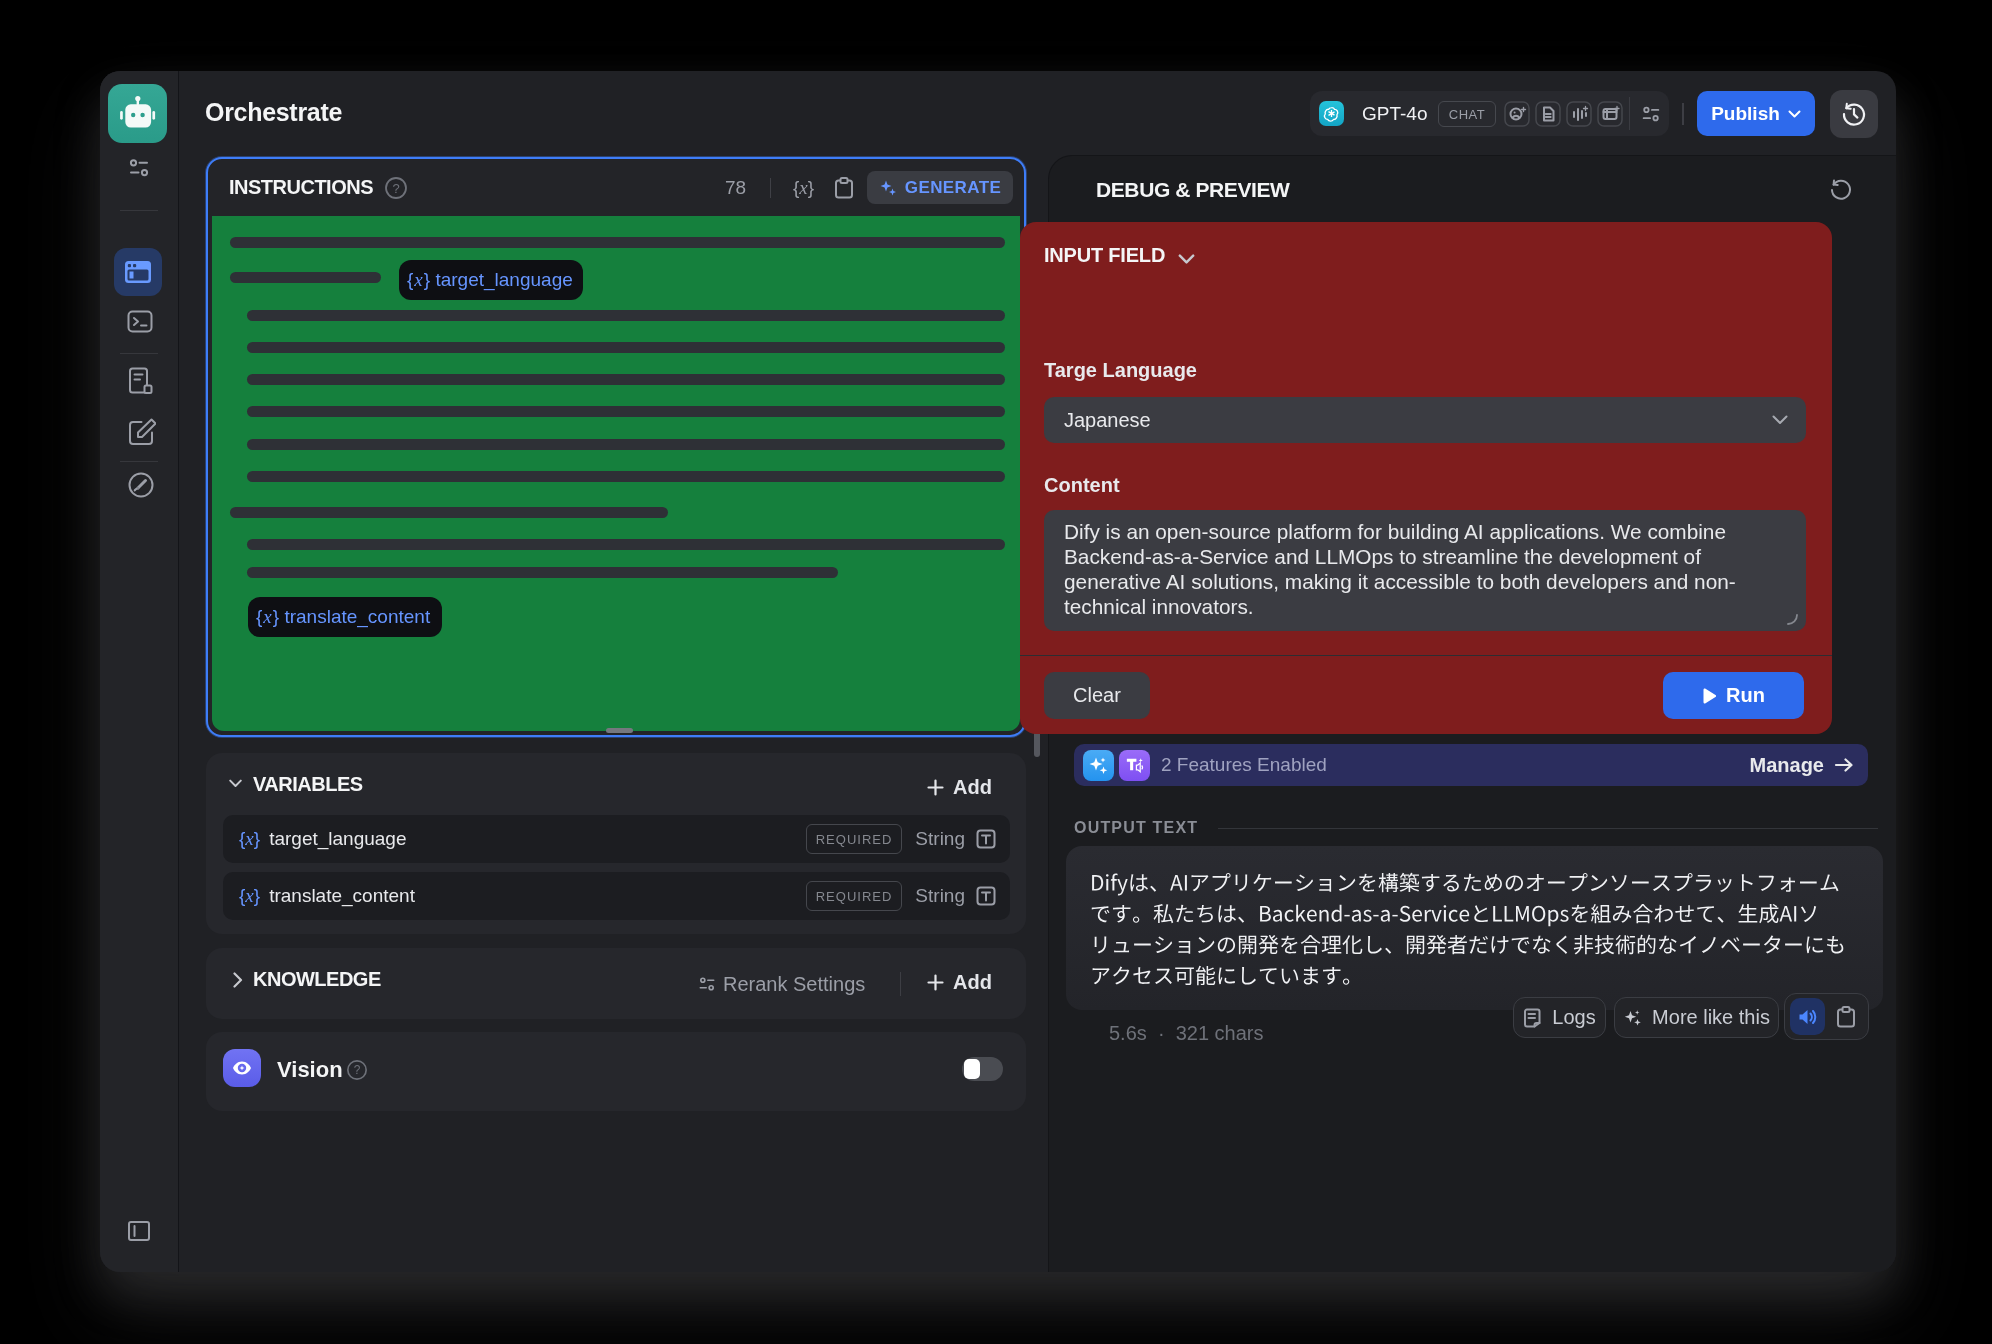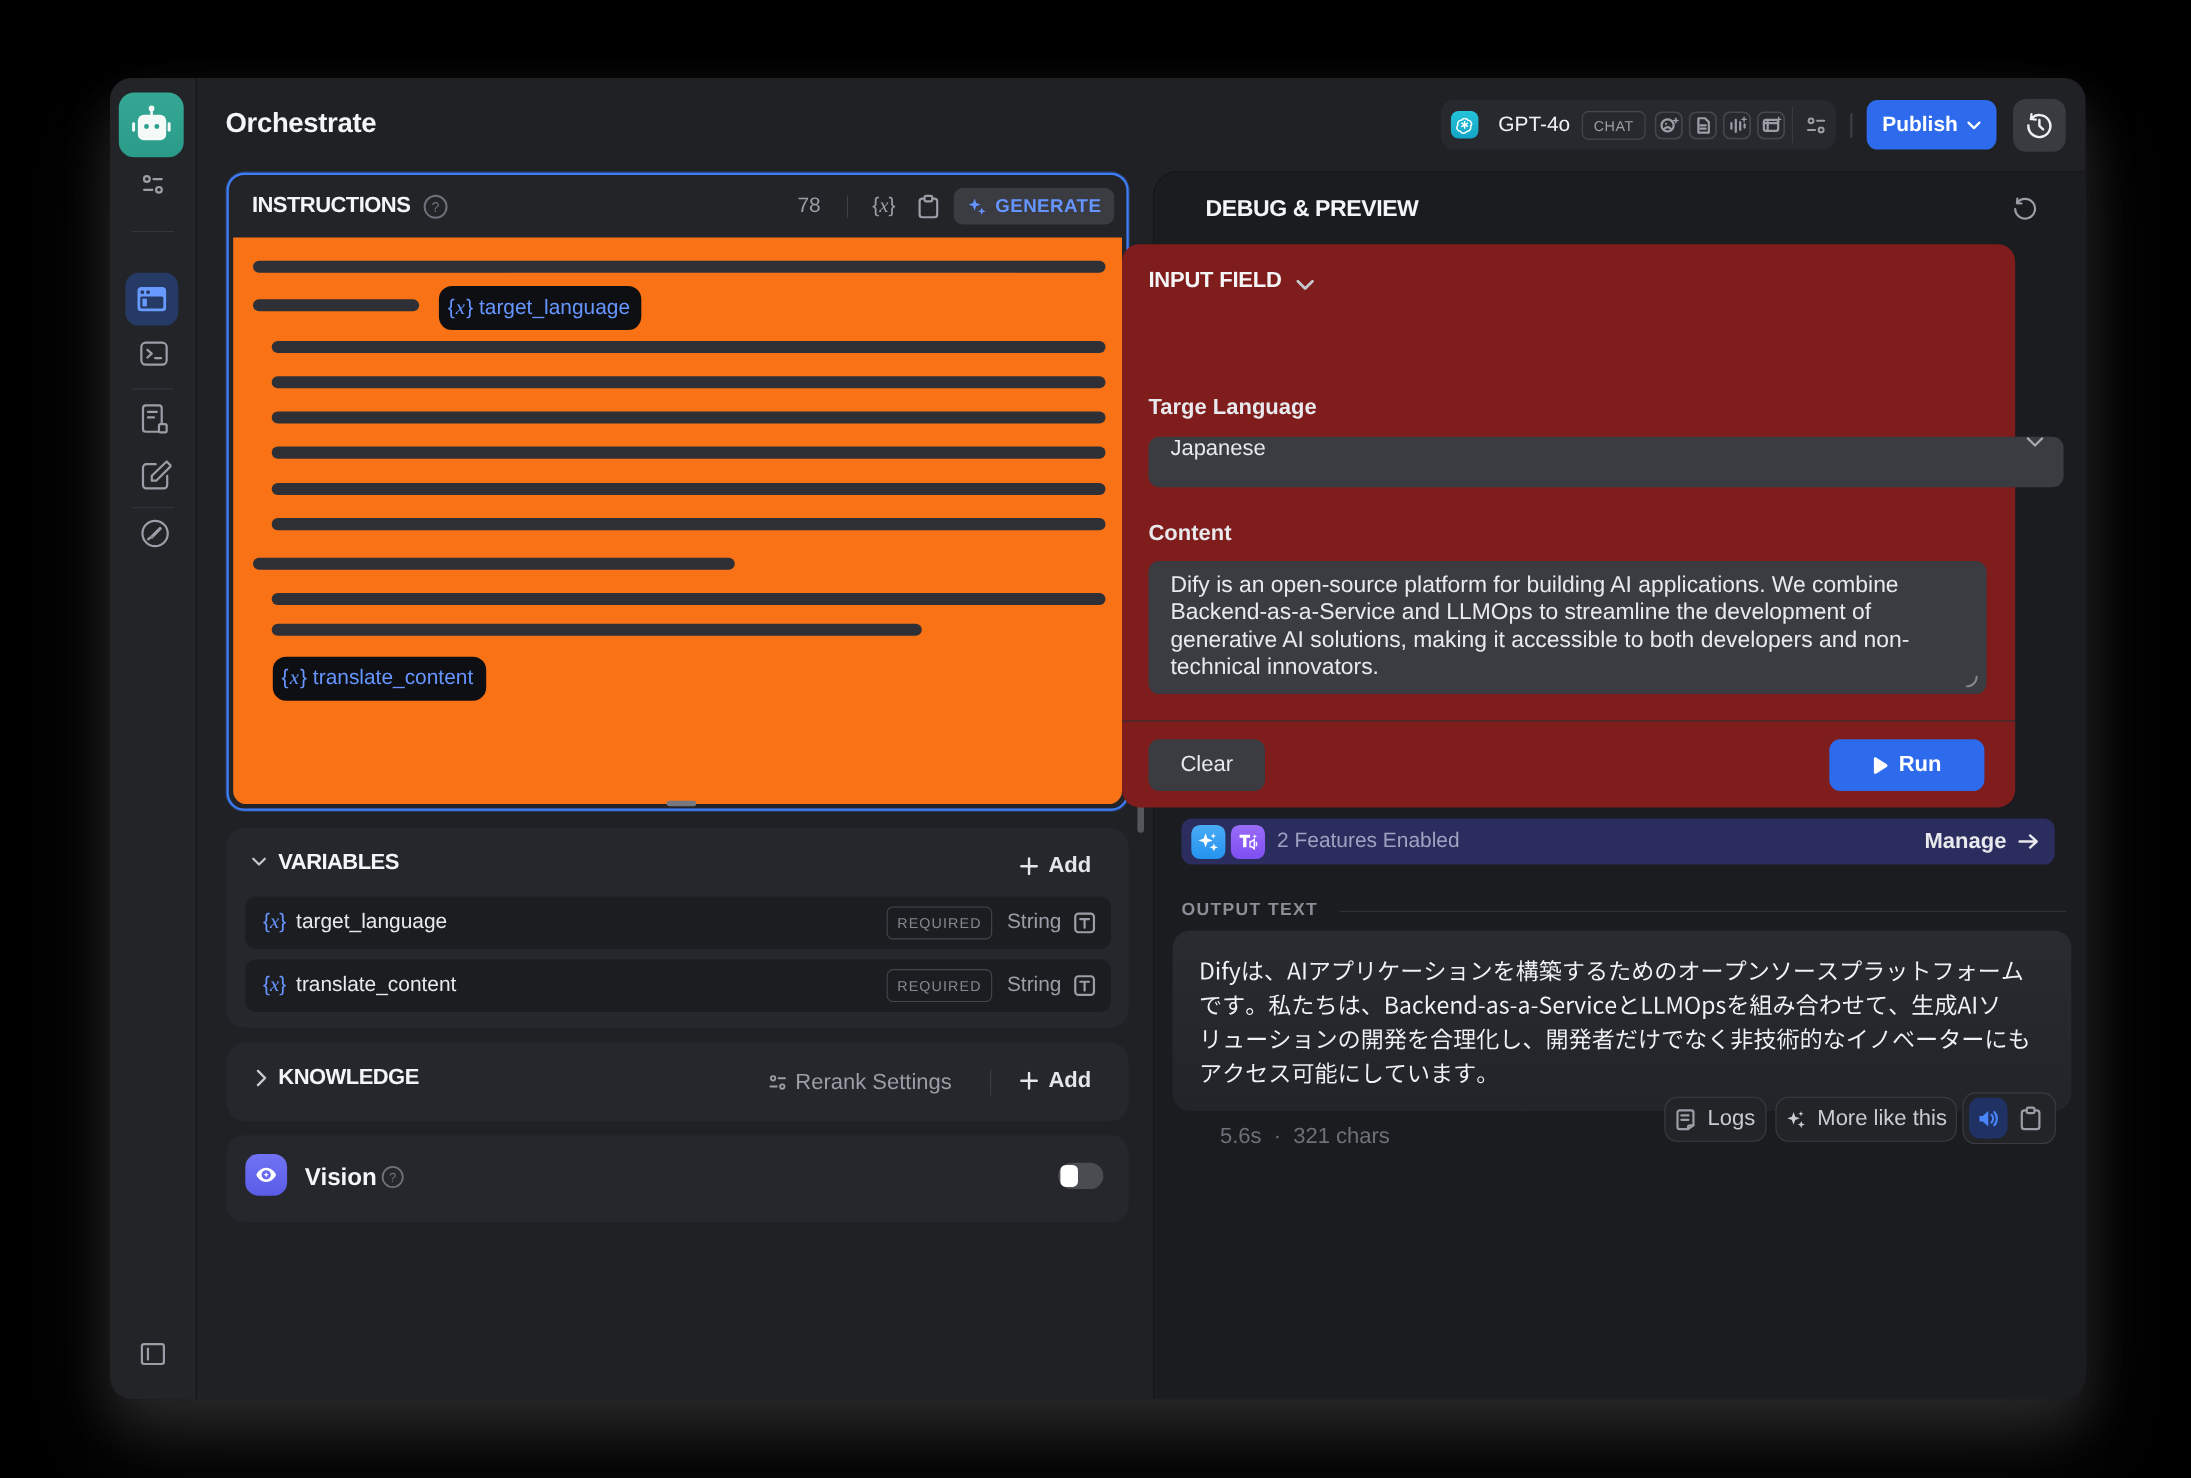--- a/index.html
+++ b/index.html
@@ -4,21 +4,21 @@
 *{margin:0;padding:0;box-sizing:border-box}
 html,body{width:1992px;height:1344px;background:#000;font-family:"Liberation Sans",sans-serif;overflow:hidden}
 .abs{position:absolute}
 #win{position:absolute;left:100px;top:71px;width:1796px;height:1201px;border-radius:20px;background:#202125;overflow:hidden;box-shadow:0 22px 45px rgba(88,88,94,.30),0 42px 85px 2px rgba(80,80,86,.27)}
 #sidebar{position:absolute;left:0;top:0;width:79px;height:1201px;background:#232428;border-right:1px solid #131418}
 #rightpanel{position:absolute;left:948px;top:84px;width:848px;height:1117px;background:#1b1c1f;border-top-left-radius:24px;border-top:1px solid #141518;border-left:1px solid #141518}
 .ttl{color:#f4f5f6;font-weight:700}
 .grey{color:#9b9ea7}
 svg{display:block}
 #instr{position:absolute;left:106px;top:86px;width:820px;height:580px;border-radius:16px;background:#232428;border:2px solid #3e7df8;box-shadow:0 0 0 1px rgba(62,125,248,.35)}
-#instrbody{position:absolute;left:4px;top:57px;right:4px;bottom:4px;background:#f97316;border-radius:0 0 12px 12px}
+#instrbody{position:absolute;left:4px;top:57px;right:4px;bottom:4px;background:#15803d;border-radius:0 0 12px 12px}
 .skel{position:absolute;height:11px;border-radius:6px;background:#2e3036}
 .chip{position:absolute;background:#0e0f13;border-radius:12px;color:#6695ff;font-size:19px;display:flex;align-items:center;padding-left:8px}.chip i{font-style:italic;font-family:"Liberation Serif",serif;margin:0 1px}
 .lcard{position:absolute;left:106px;width:820px;background:#26272c;border-radius:16px}
 .vrow{position:absolute;left:17px;width:787px;height:48px;background:#1c1d21;border-radius:10px;display:flex;align-items:center}
 .badge{border:1px solid #45474d;border-radius:6px;color:#85888f;font-size:13px;letter-spacing:1px;padding:7px 9px 6px}
 .addbtn{position:absolute;display:flex;align-items:center;color:#e4e6ea;font-size:20px;font-weight:600;gap:9px}
 .inpcard{position:absolute;left:920px;top:151px;width:812px;height:512px;background:#7f1d1d;border-radius:16px}
 .field{background:#3b3c42;border-radius:10px;position:absolute;color:#e8e9ec;font-size:20px}
 .btn{display:flex;align-items:center;justify-content:center;border-radius:10px;font-size:20px}
 #features{position:absolute;left:974px;top:673px;width:794px;height:42px;border-radius:10px;background:#2b2d5e;display:flex;align-items:center}
@@ -289,21 +289,21 @@
         <path d="M5 2.5L4.6 6.6l4.1.4"></path>
       </g>
     </svg>
 
   <div class="inpcard">
     <div class="ttl abs" style="left:24px;top:22px;font-size:20px;letter-spacing:-.2px">INPUT FIELD</div>
     <svg class="abs" style="left:158px;top:32px" width="17" height="10" viewBox="0 0 15 9">
         <path d="M1.5 1.5l6 6 6-6" stroke="#c7c9cf" stroke-width="2.2" fill="none" stroke-linecap="round" stroke-linejoin="round"></path>
       </svg>
     <div class="abs" style="left:24px;top:137px;color:#e8e9ec;font-size:20px;font-weight:600">Targe Language</div>
-    <div class="field" style="left:24px;top:175px;width:832px;height:46px;display:flex;">
+    <div class="field" style="left:24px;top:175px;width:762px;height:46px;display:flex;align-items:center">
         <span style="margin-left:20px">Japanese</span>
       <svg style="margin-left:auto;margin-right:18px" width="16" height="10" viewBox="0 0 16 10">
           <path d="M1.5 1.5l6.5 6.5 6.5-6.5" stroke="#a7aab1" stroke-width="2" fill="none" stroke-linecap="round" stroke-linejoin="round"></path>
         </svg>
     </div>
     <div class="abs" style="left:24px;top:252px;color:#e8e9ec;font-size:20px;font-weight:600">Content</div>
     <div class="field" style="left:24px;top:288px;width:762px;height:121px;padding:9px 20px;line-height:25px;font-size:20.8px">Dify is an open-source platform for building AI applications. We combine<br>Backend-as-a-Service and LLMOps to streamline the development of<br>generative AI solutions, making it accessible to both developers and non-<br>technical innovators.
       <svg class="abs" style="right:8px;bottom:6px" width="11" height="11" viewBox="0 0 11 11">
           <path d="M1 10c5 0 9-4 9-9" stroke="#85888f" stroke-width="1.8" fill="none" stroke-linecap="round"></path>
         </svg>

